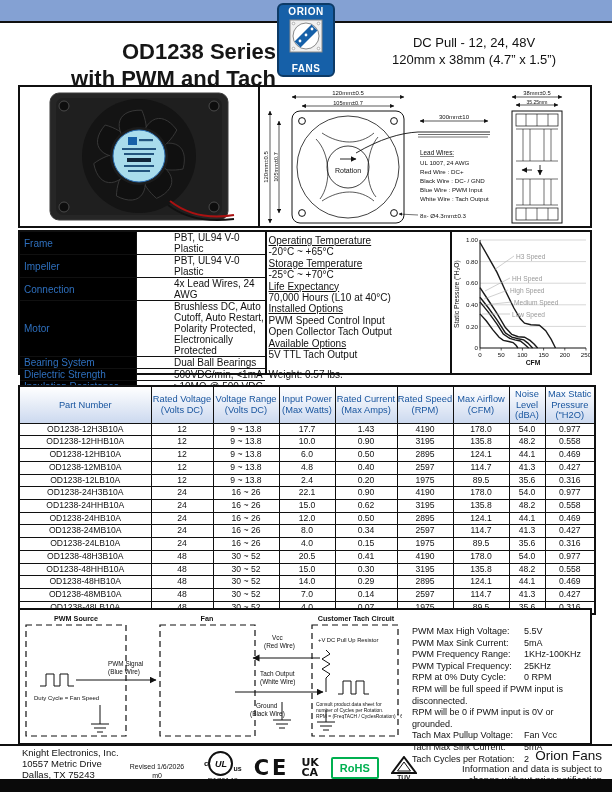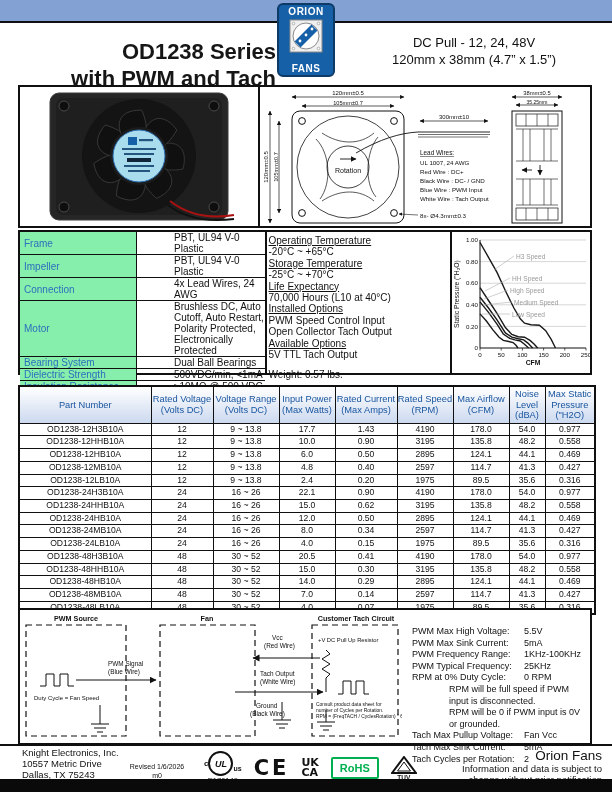--- a/index.html
+++ b/index.html
@@ -23,21 +23,21 @@
   #box-circuit{left:18px;top:608px;width:574px;height:137px;}
 
   .photo-pane{width:238px;height:139px;}
   .drawing-pane{flex:1;border-left:2px solid #101010;}
 
   
   .spec-col{width:256px;display:flex;flex-direction:column;}
   .spec-row{display:flex;flex:1;border-bottom:1px solid #101010;}
   .spec-row:last-child{border-bottom:none;}
   .spec-row.tall{flex:1.9;}
-  .spec-label{width:112px;background:#86efac;color:#2e6fbd;font-size:10px;display:flex;align-items:center;
+  .spec-label{width:112px;background:#000000;color:#2e6fbd;font-size:10px;display:flex;align-items:center;
               padding-left:4px;border-right:1px solid #101010;}
   .spec-value{flex:1;font-size:10px;display:flex;align-items:center;padding-left:5px;line-height:11px;margin-left:32px;}
 
   .details-col{width:196px;border-left:2px solid #101010;border-right:2px solid #101010;
                box-sizing:border-box;padding:3px 0 0 2px;}
   .detail-heading{font-size:10px;line-height:11.4px;text-decoration:underline;}
   .detail-line{font-size:10px;line-height:11.4px;}
   .detail-weight{font-size:10px;margin-top:9px;}
 
   .chart-col{flex:1;}
@@ -47,21 +47,21 @@
   table.main{border-collapse:collapse;width:100%;table-layout:fixed;border:2px solid #101010;}
   table.main th{border:1px solid #101010;background:linear-gradient(#ffffff,#ccd9ef);
                 color:#17549e;font-size:9.3px;font-weight:normal;padding:2px 0;vertical-align:middle;}
   table.main th div{line-height:10.6px;text-align:center;}
   table.main td{border:1px solid #101010;font-size:8.6px;text-align:center;padding:0;height:11.7px;line-height:11.7px;}
 
   
   .pwm-specs{flex:1;padding:16px 0 0 10px;font-size:9px;}
   .pwm-row{line-height:11.6px;}
   .pwm-label{display:inline-block;width:112px;}
-  .pwm-note{line-height:11.6px;margin-left:37px;}
+  .pwm-note{line-height:11.6px;}
 
   
   #footer{position:absolute;left:0;top:744px;width:612px;height:48px;border-top:2px solid #101010;}
   .company{position:absolute;left:22px;top:2px;font-size:9.5px;line-height:10.8px;}
   .revised{position:absolute;left:122px;top:16px;width:70px;text-align:center;font-size:7px;line-height:9px;}
   .marks{position:absolute;left:204px;top:5px;display:flex;align-items:center;gap:12px;}
   .ul-group{text-align:center;}
   .ul-row{display:flex;align-items:flex-start;}
   .ul-c{font-size:8px;font-weight:bold;margin-top:8px;}
   .ul-circle{width:21px;height:21px;border:2.5px solid #101010;border-radius:50%;display:flex;

